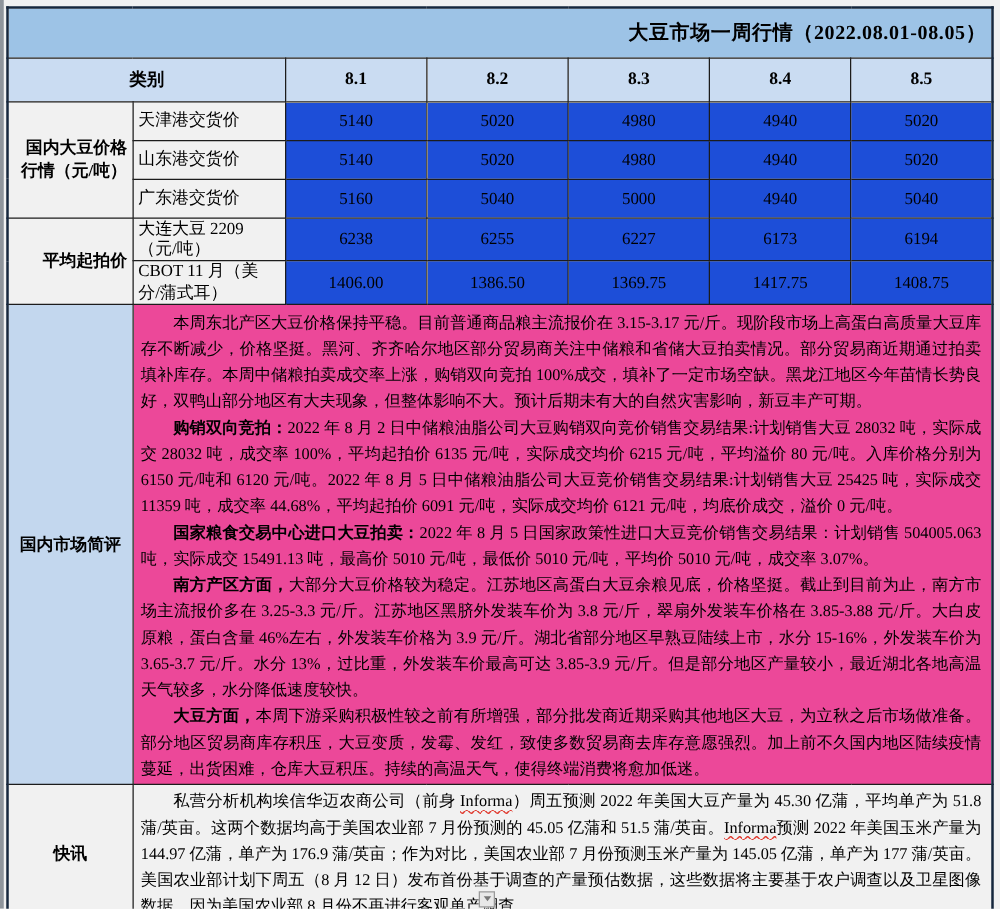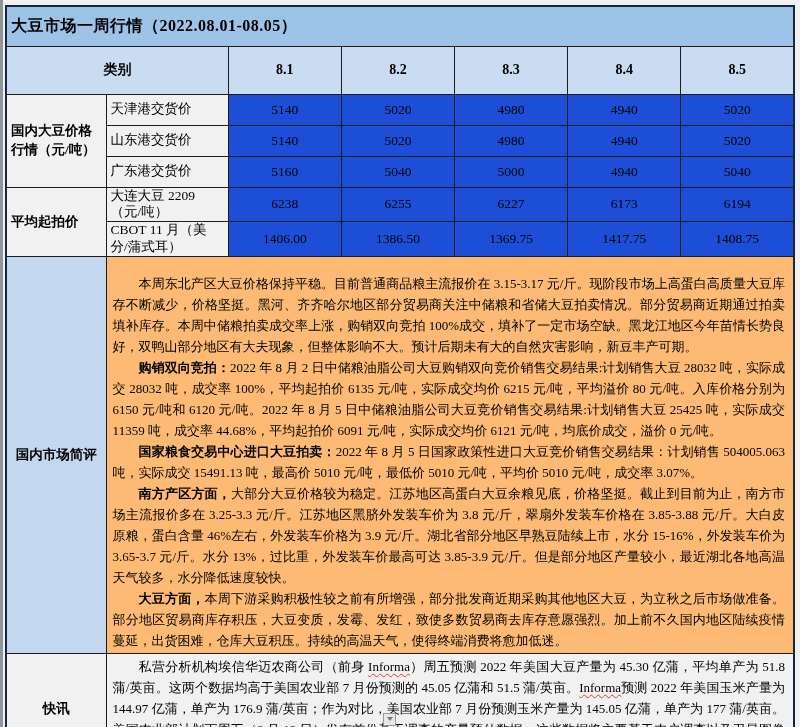--- a/index.html
+++ b/index.html
@@ -1,26 +1,26 @@
 <!DOCTYPE html>
 <html><head>
 <meta charset="utf-8">
 <style>
   html,body{margin:0;padding:0;background:#f1f1f1;}
   body{width:800px;height:727px;position:relative;font-family:"Liberation Serif","DejaVu Serif",serif;color:#000;}
   .page-edge{position:absolute;left:0;top:0;width:3px;height:727px;background:#8f959c;}
   table{border-collapse:collapse;table-layout:fixed;width:790px;margin:5px auto 0;border:2px solid #16273d;}
   td{border:1.5px solid #1c1c1c;padding:0 4px;overflow:hidden;}
-  .c-title{background:#9dc3e6;font-weight:bold;font-size:16px;text-align:left;letter-spacing:.5px;}
+  .c-title{background:#9dc3e6;font-weight:bold;font-size:16px;text-align:right;letter-spacing:.5px;}
   .c-head{background:#cadcf2;font-weight:bold;text-align:center;font-size:14px;}
-  .c-group{background:#f1f1f1;font-weight:bold;text-align:left;font-size:13.5px;line-height:1.35;}
+  .c-group{background:#f1f1f1;font-weight:bold;text-align:right;font-size:13.5px;line-height:1.35;}
   .c-sub{background:#f1f1f1;font-size:13.5px;line-height:1.25;}
   .c-val{background:#1d4ed8;text-align:center;font-size:13.5px;}
   .c-review-label{background:#c3d7ee;font-weight:bold;text-align:center;font-size:13.5px;margin-left:38px;}
-  .c-review{background:#fdba74;vertical-align:top;padding:16px 8px 2px 6px;}
+  .c-review{background:#ec4899;vertical-align:top;padding:3px 8px 2px 6px;}
   .c-news-label{background:#f1f1f1;font-weight:bold;text-align:center;font-size:13.5px;}
   .c-news{background:#f1f1f1;vertical-align:middle;padding:2px 8px 2px 6px;}
   .rich p{margin:0;text-indent:2em;text-align:justify;font-size:13px;line-height:21px;}
   .rich .b{font-weight:bold;}
   .rich .sp{text-decoration-line:underline;text-decoration-style:wavy;text-decoration-color:#e03a2f;text-decoration-thickness:1px;text-underline-offset:2px;}
   .resize-handle{position:absolute;left:383px;top:713px;width:13px;height:13px;background:#e8e8e8;border:1px solid #9a9a9a;box-sizing:border-box;}
   .resize-handle:after{content:"";display:block;margin:3px auto 0;width:0;height:0;border-left:3px solid transparent;border-right:3px solid transparent;border-top:4px solid #777;}
 </style>
 </head>
 <body>
@@ -36,21 +36,21 @@
       <col style="width:113px">
       <col style="width:113px">
       <col style="width:113px">
   </colgroup>
 
   <tbody>
       <tr style="height:40px">
     <td class="c-title" colspan="7">大豆市场一周行情（2022.08.01-08.05）</td>
   </tr>
 
-  <tr style="height:48px">
+  <tr style="height:35px">
     <td class="c-head" colspan="2">类别</td>
     <td class="c-head">8.1</td>
     <td class="c-head">8.2</td>
     <td class="c-head">8.3</td>
     <td class="c-head">8.4</td>
     <td class="c-head">8.5</td>
   </tr>
 
   <tr style="height:31px">
     <td class="c-group" rowspan="3">国内大豆价格行情（元/吨）</td>

